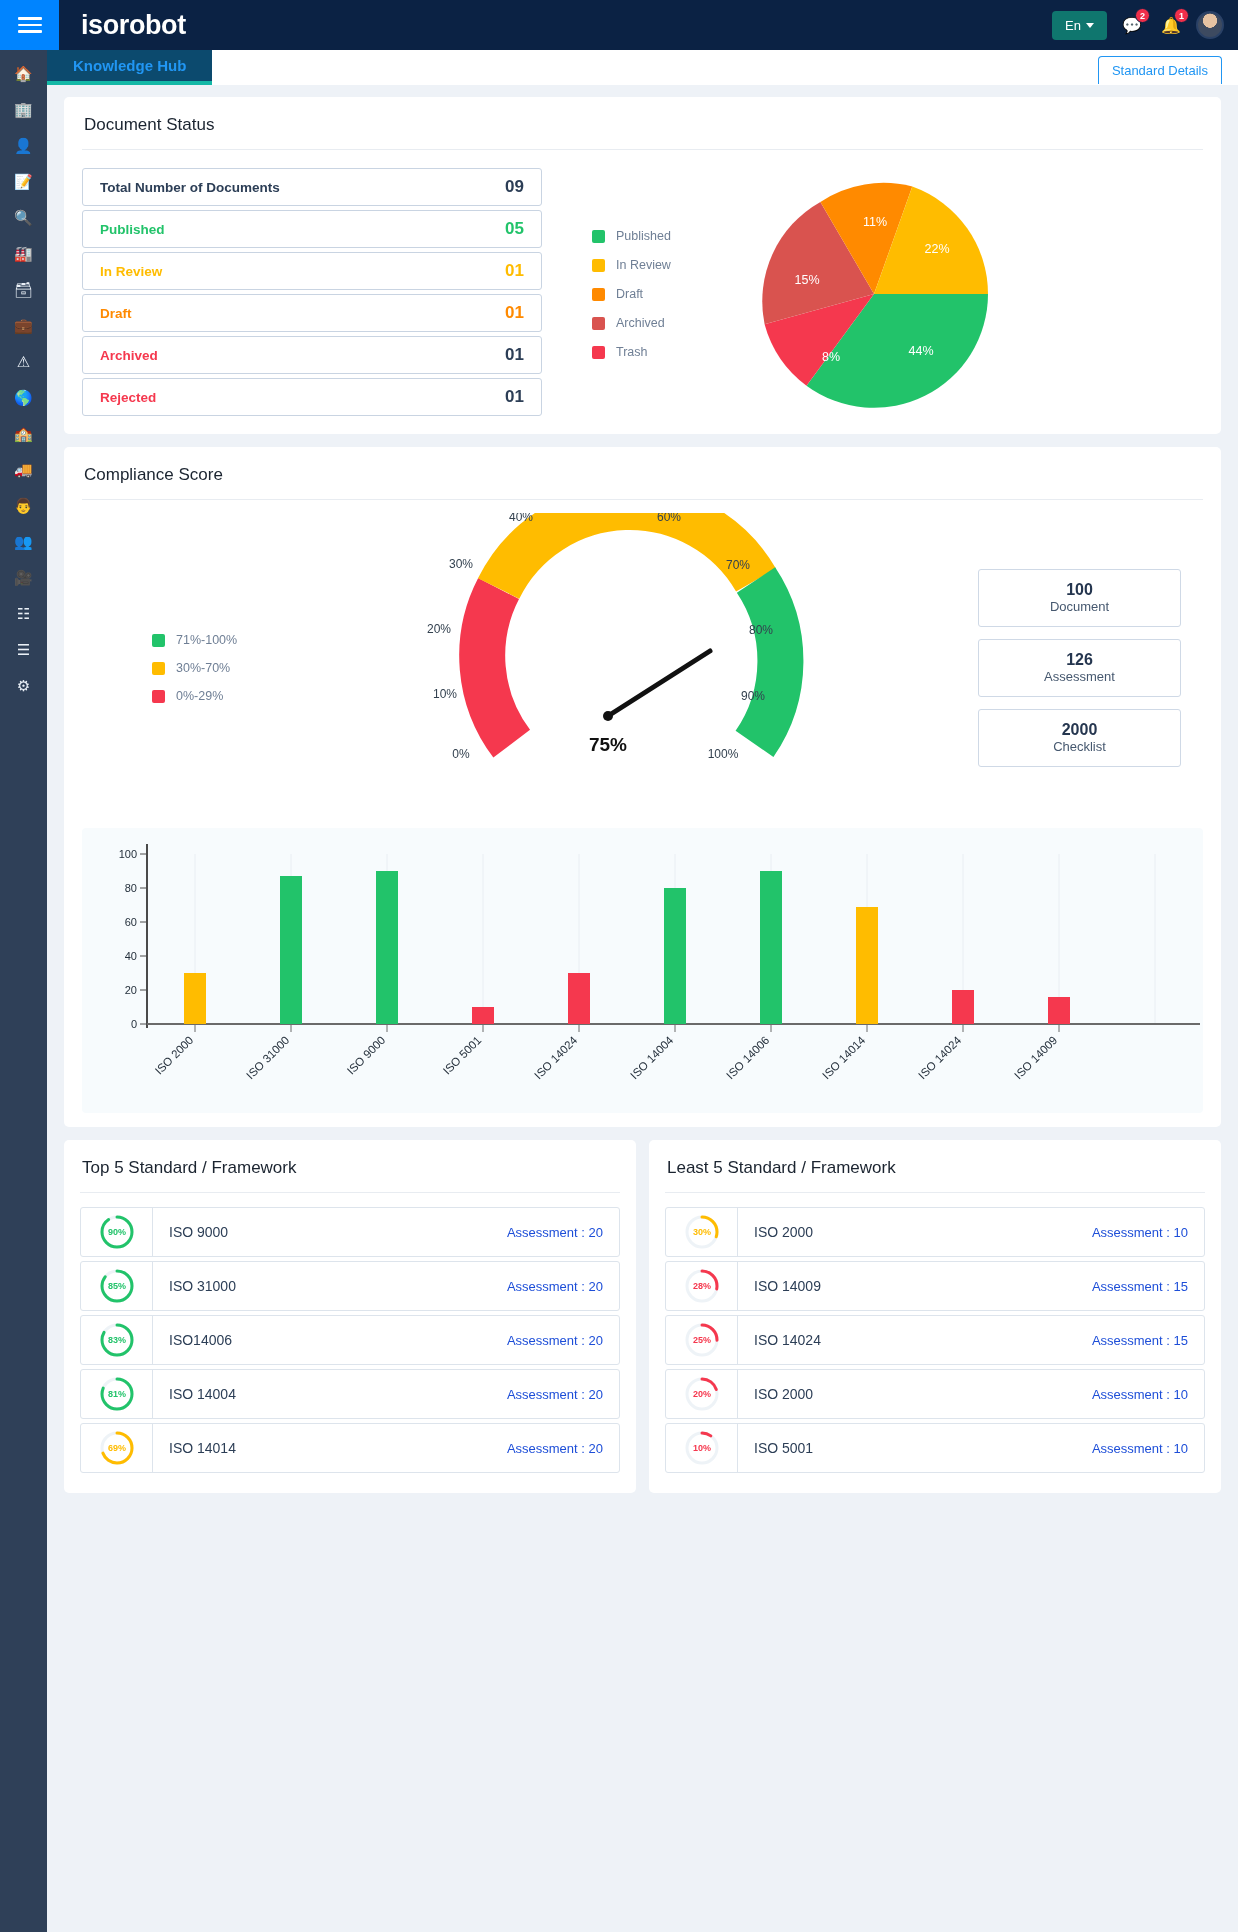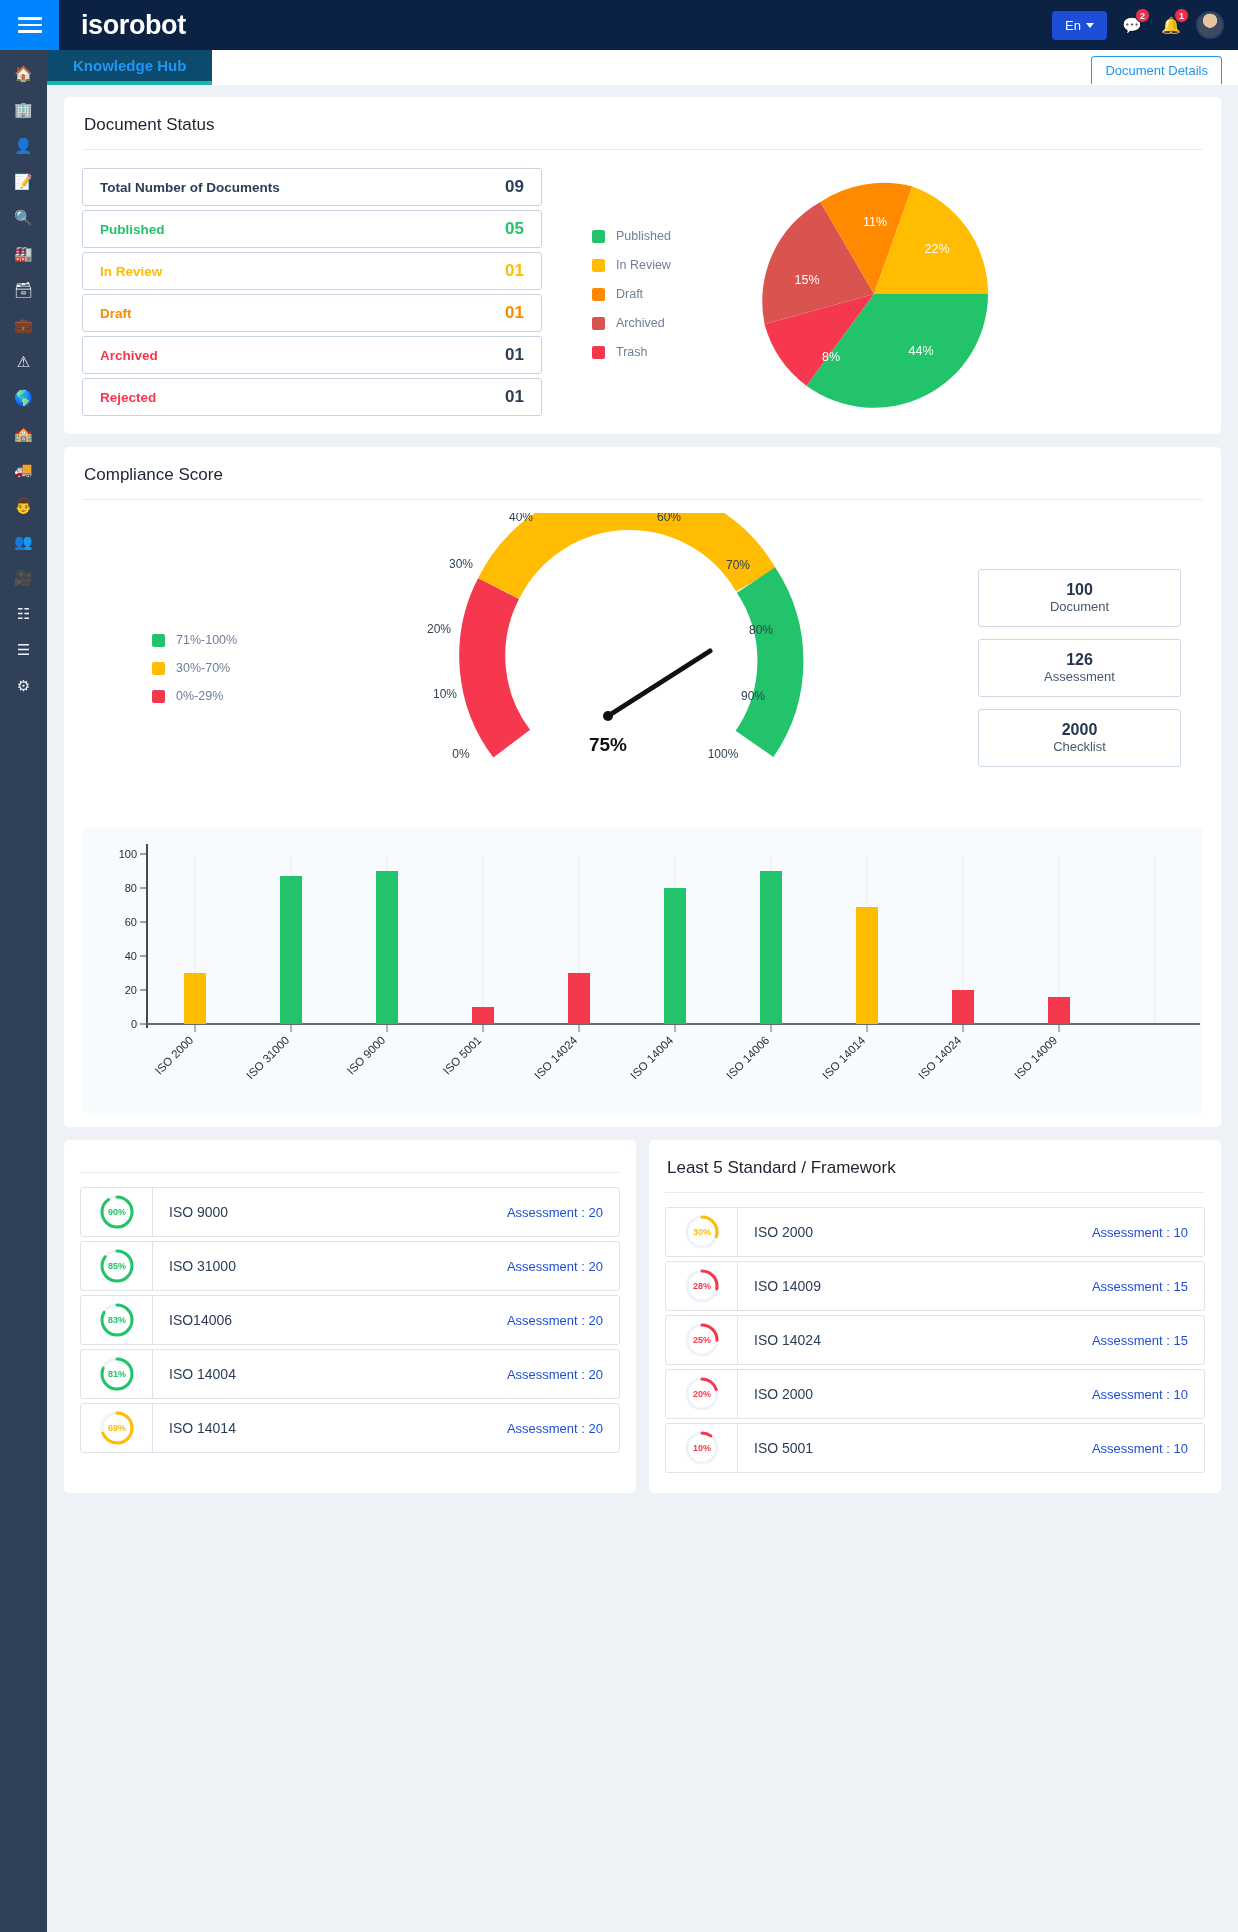--- a/index.html
+++ b/index.html
@@ -20,21 +20,21 @@
     width: 59px; height: 50px; background: #0084ff;
     display: flex; align-items: center; justify-content: center; cursor: pointer;
   }
   .burger span { display: block; width: 24px; height: 2.5px; background: #fff; margin: 4px 0; border-radius: 1px; }
   .brand {
     color: #ffffff; font-size: 27px; font-weight: 700; letter-spacing: -0.4px;
     margin-left: 22px;
   }
   .top-right { margin-left: auto; display: flex; align-items: center; gap: 11px; padding-right: 14px; }
   .lang-btn {
-    background: #1d4ed8; color: #fff; font-size: 13px; border: none;
+    background: #0f766e; color: #fff; font-size: 13px; border: none;
     border-radius: 4px; padding: 7px 13px; display: flex; align-items: center; gap: 5px; cursor: pointer;
   }
   .caret { width: 0; height: 0; border-left: 4px solid transparent; border-right: 4px solid transparent; border-top: 5px solid #fff; }
   .icon-badge { position: relative; width: 28px; height: 28px; display: flex; align-items: center; justify-content: center; cursor: pointer; }
   .icon-badge .glyph { font-size: 16px; color: #6fb6ff; }
   .badge {
     position: absolute; top: -3px; right: -4px; background: #ef2e4a; color: #fff;
     font-size: 9px; font-weight: 700; min-width: 15px; height: 15px; border-radius: 50%;
     display: flex; align-items: center; justify-content: center; border: 1.5px solid #0b2244;
   }
@@ -216,21 +216,21 @@
       </div>
     <div class="side-item">
         <span>⚙</span>
       </div>
   </div>
 
   <div class="tabstrip">
     <div class="tab-active">
       <span>Knowledge Hub</span>
     </div>
-    <div class="doc-details-btn">Document Details</div>
+    <div class="doc-details-btn">Standard Details</div>
   </div>
 
   <div class="content">
 
     <div class="card">
       <div class="card-title">Document Status</div>
       <div class="card-rule"></div>
       <div class="docstatus-body">
 
         <div class="status-list">
@@ -446,20 +446,21 @@
             <text transform="translate(872,205) rotate(-45)">ISO 14024</text>
             <text transform="translate(968,205) rotate(-45)">ISO 14009</text>
           </g>
         </svg>
       </div>
     </div>
 
     <div class="bottom-row">
 
       <div class="half-card">
+        <div class="card-title">Top 5 Standard / Framework</div>
         <div class="card-rule" style="margin-bottom:14px"></div>
 
         <div class="rank-row">
           <div class="rank-gauge">
             <svg width="40" height="40" viewBox="0 0 40 40">
               <circle cx="20" cy="20" r="15" fill="none" stroke="#eef3f7" stroke-width="3"></circle>
               <circle cx="20" cy="20" r="15" fill="none" stroke="#22c36a" stroke-width="3" stroke-dasharray="84.8 94.2" stroke-linecap="round" transform="rotate(-90 20 20)"></circle>
               <text class="rg-txt" x="20" y="23" text-anchor="middle" fill="#22c36a" font-family="Liberation Sans, sans-serif" font-size="9">90%</text>
             </svg>
           </div>

